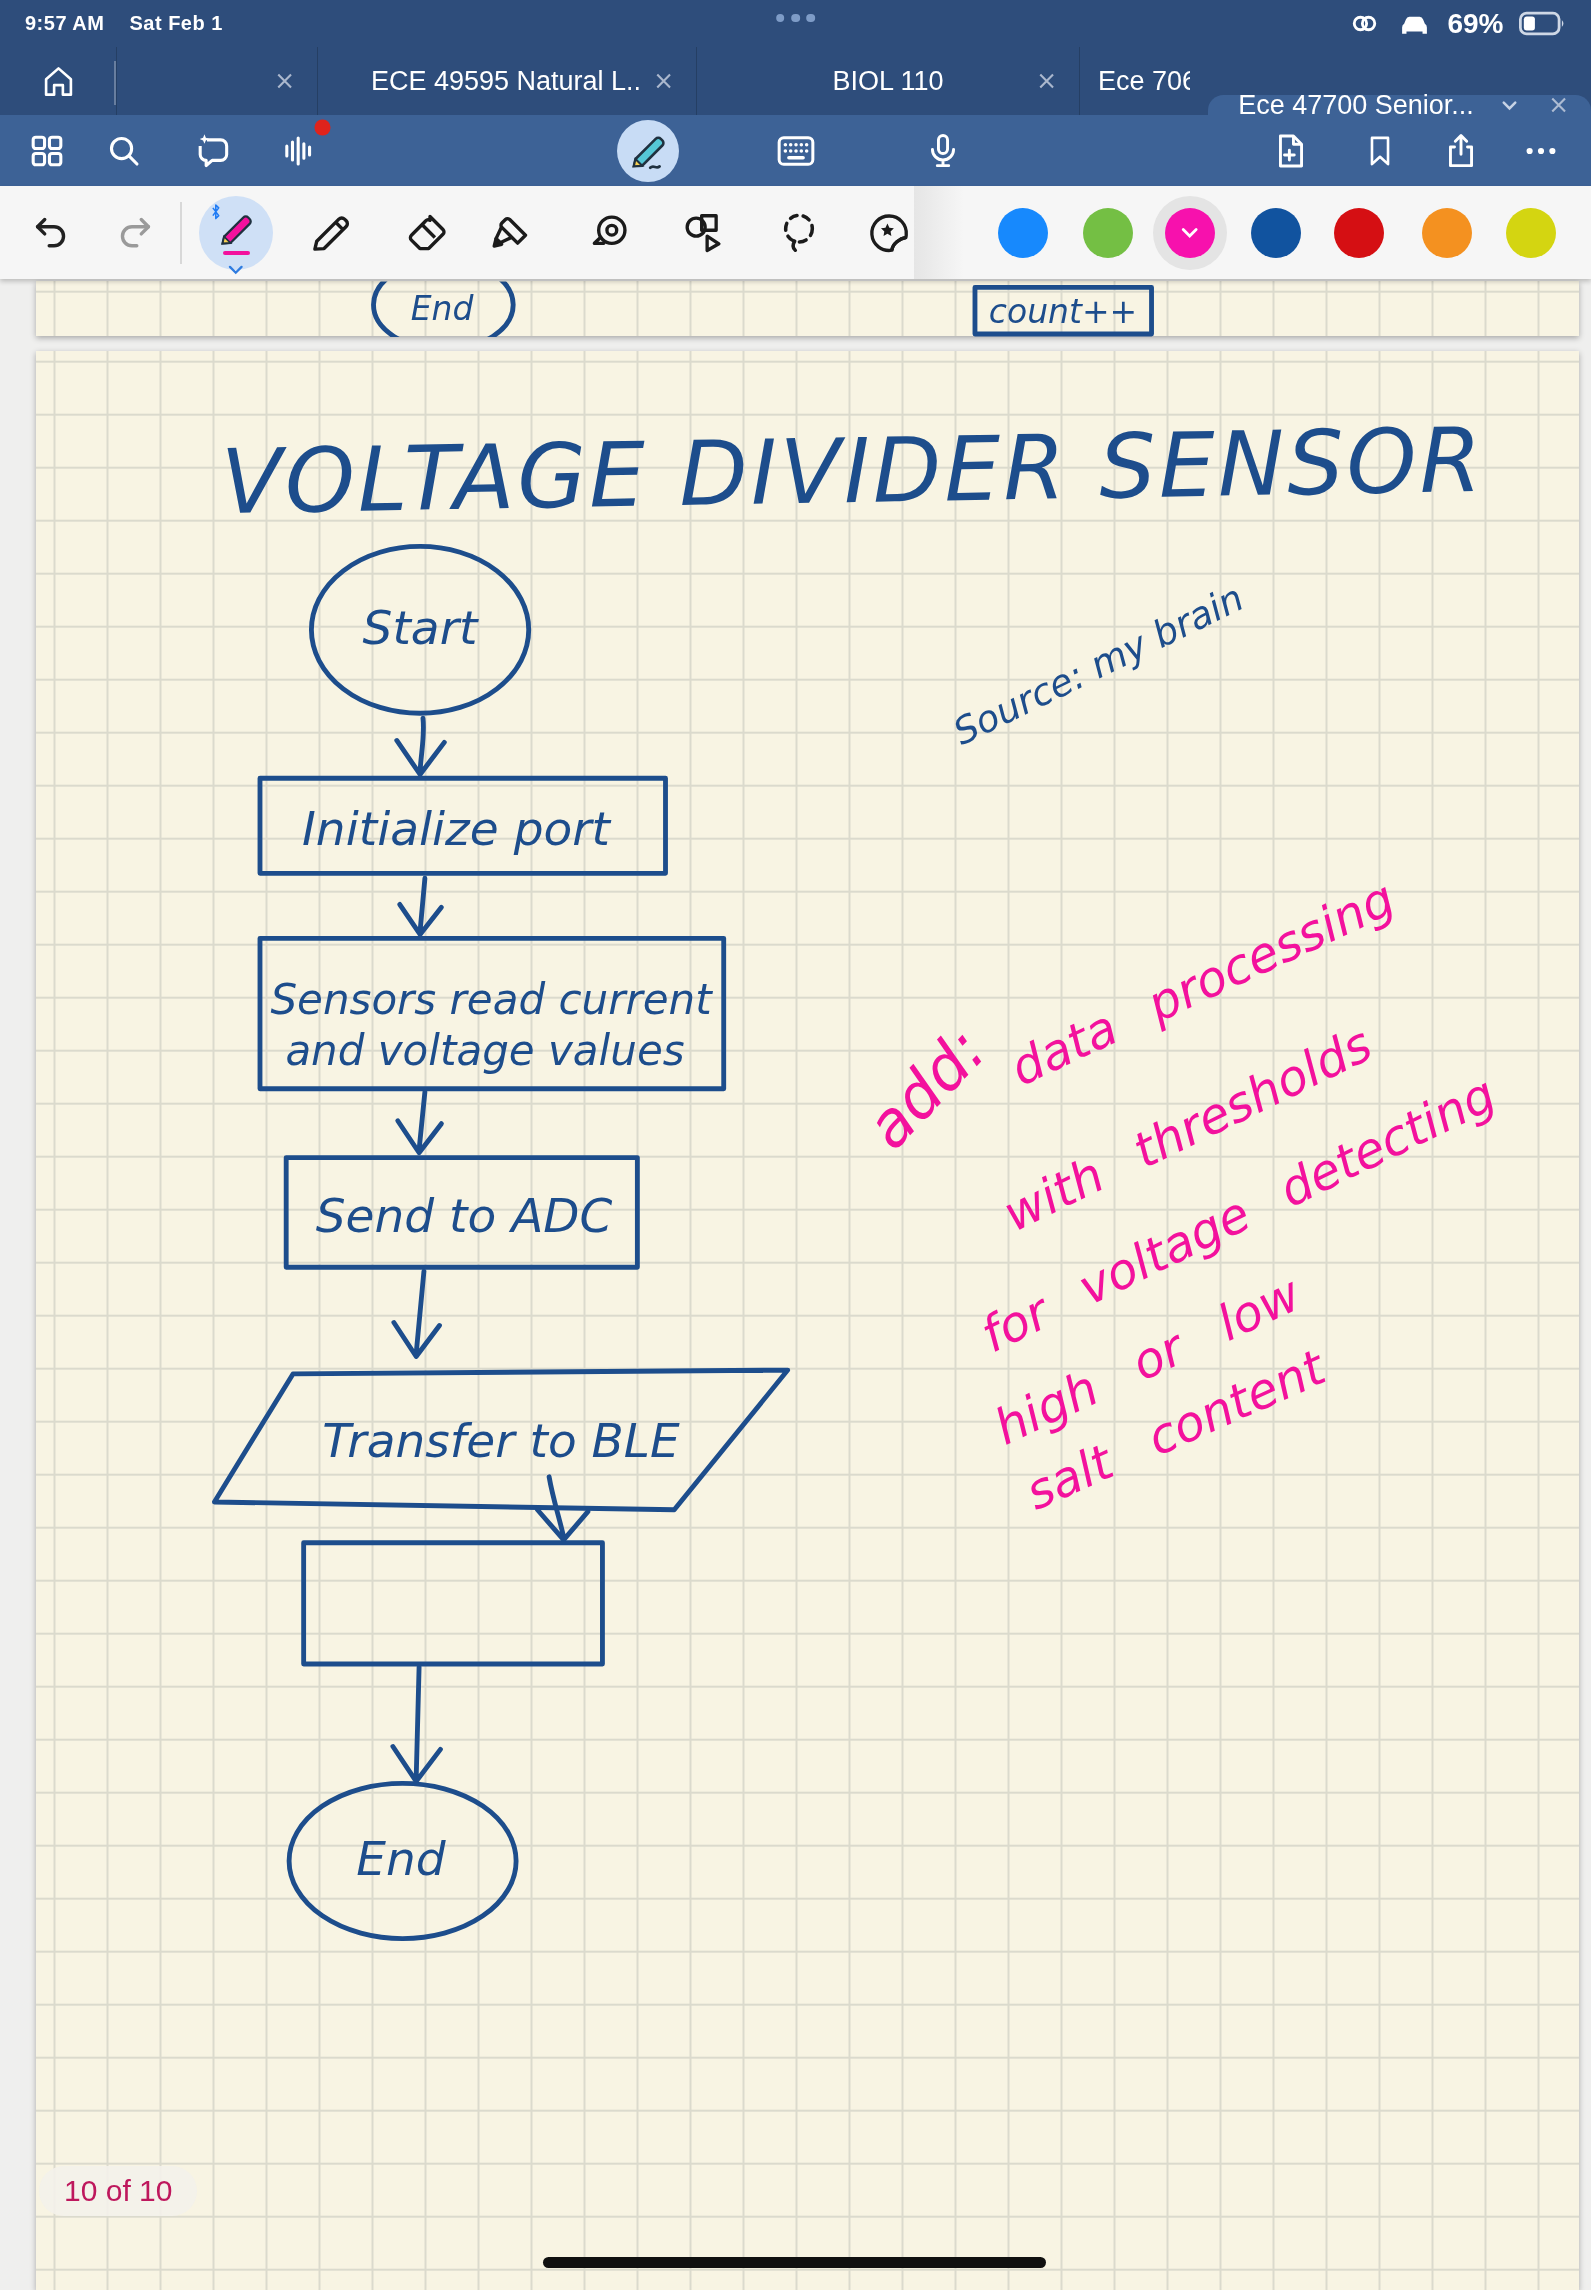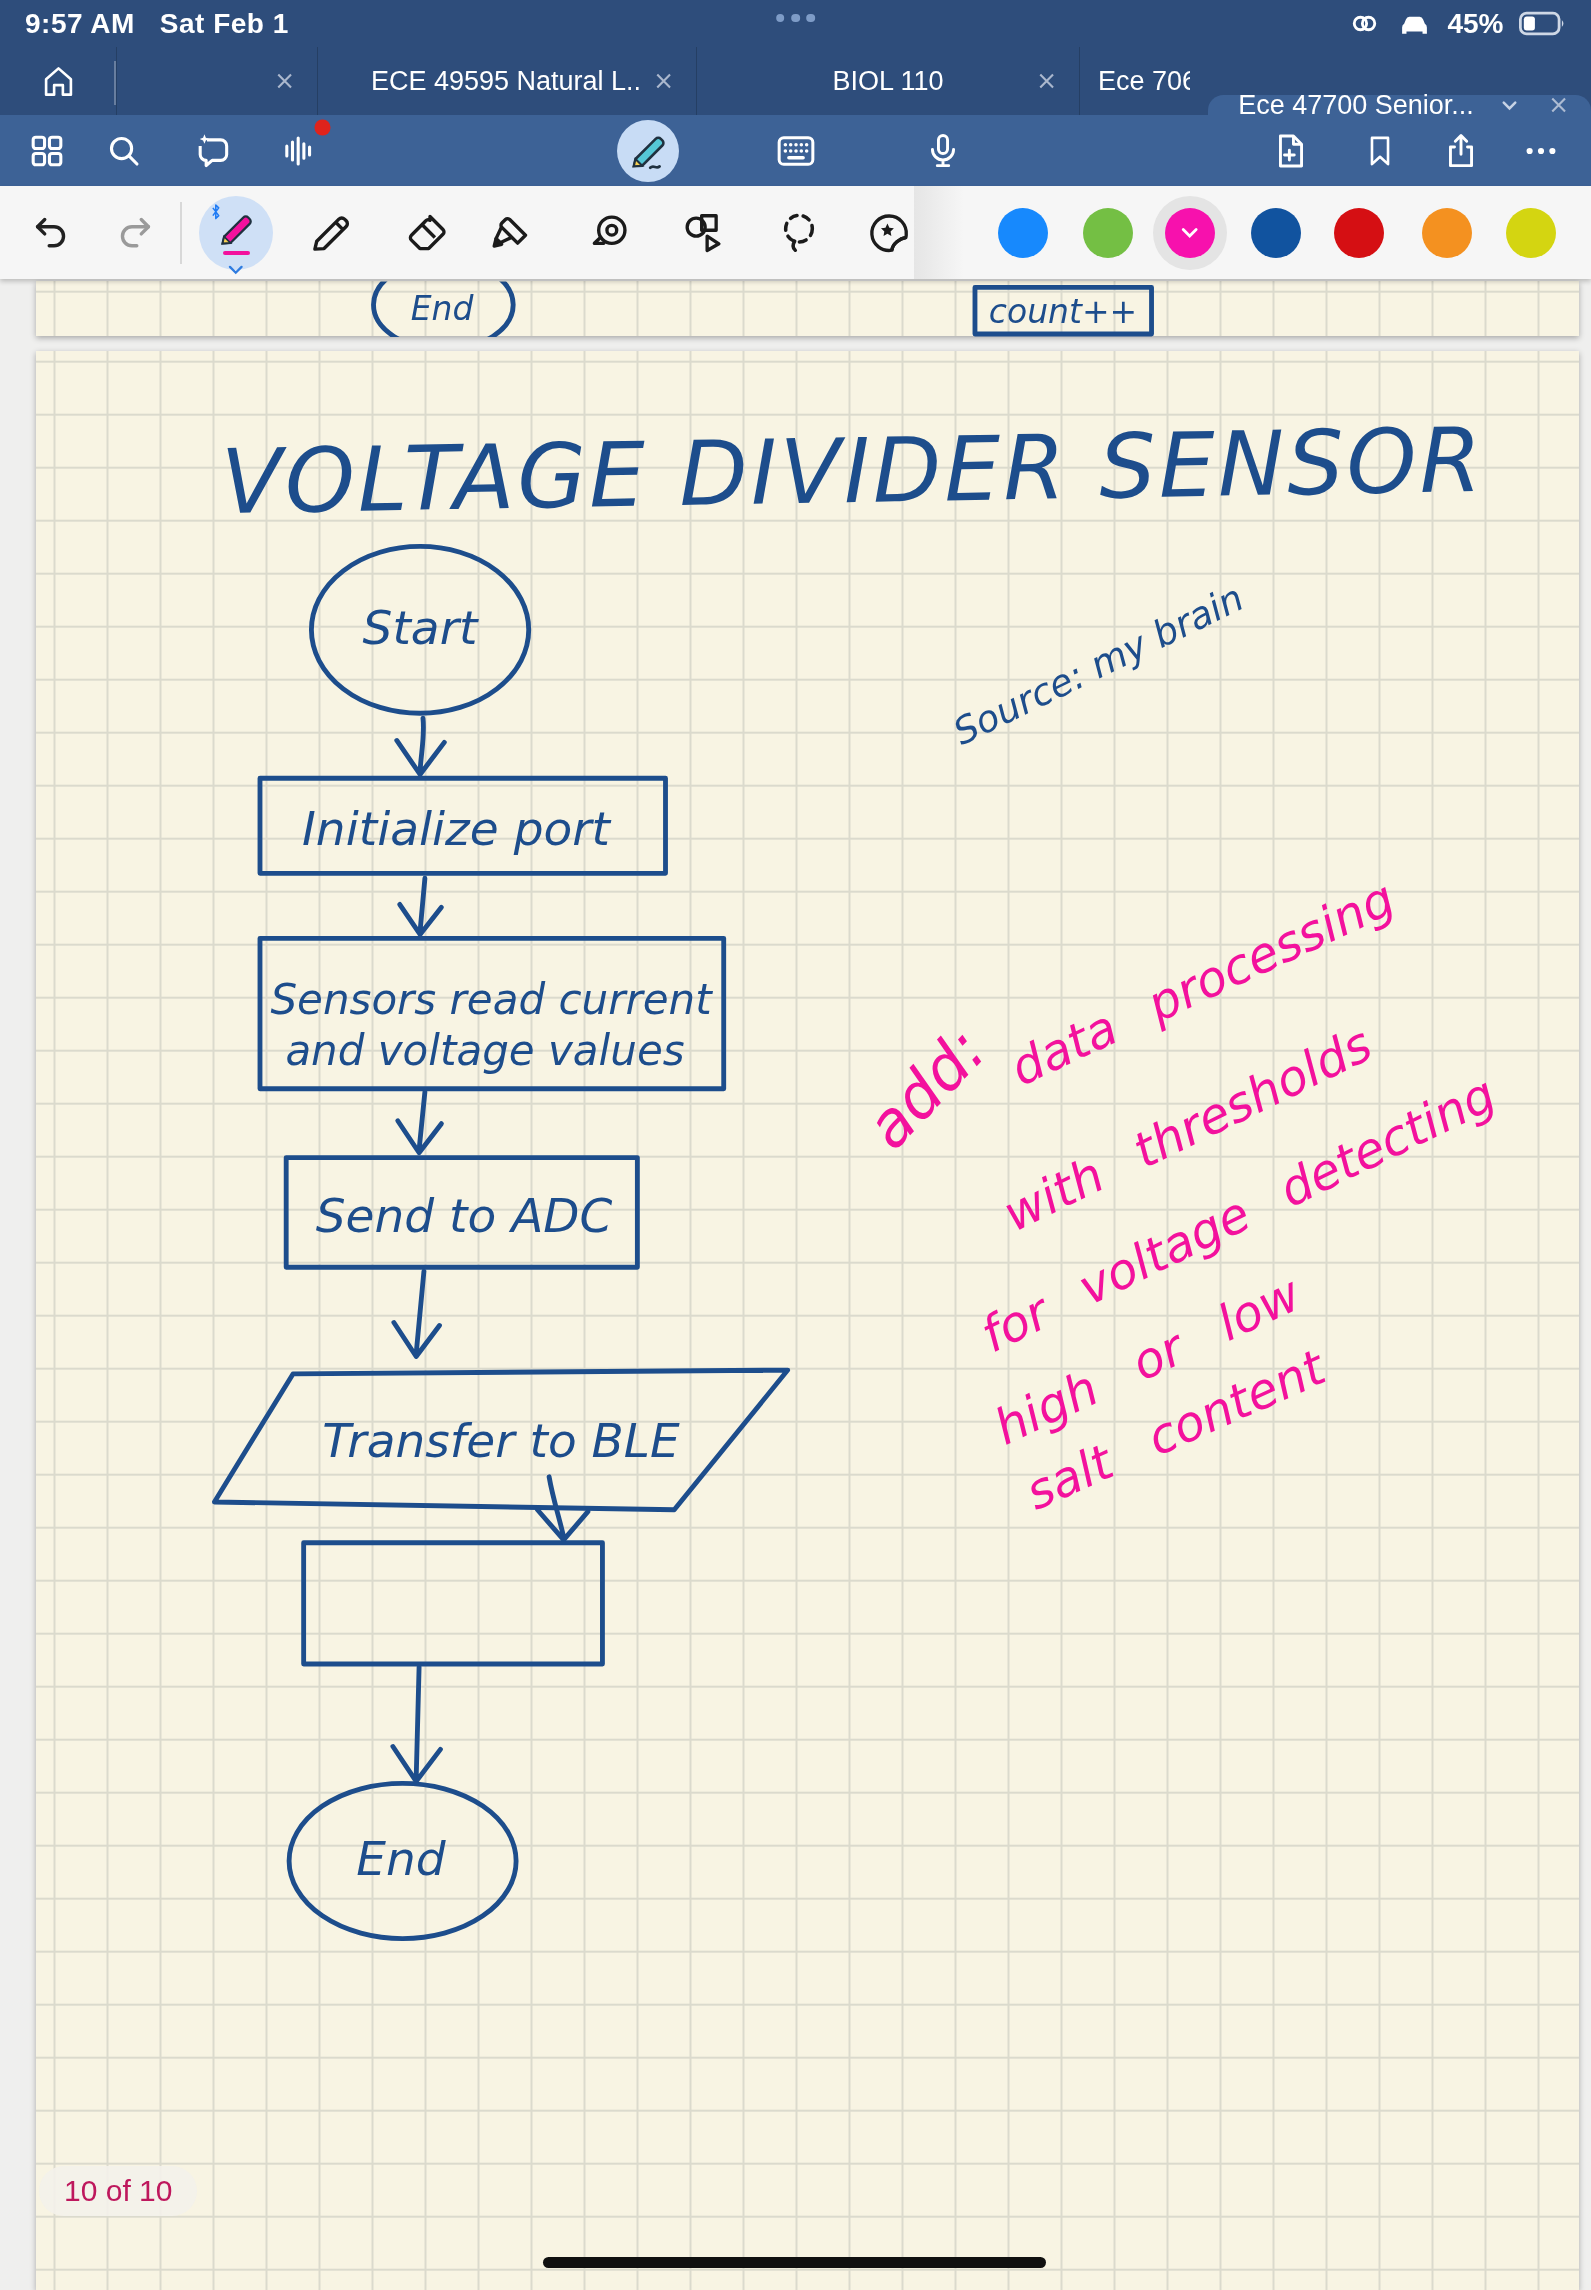--- a/index.html
+++ b/index.html
@@ -1,21 +1,21 @@
 <!DOCTYPE html>
 <html><head>
 <meta charset="utf-8">
 <style>
   html,body{margin:0;padding:0;background:#444;}
   .screen{position:relative;width:1591px;height:2290px;overflow:hidden;
     font-family:"Liberation Sans",sans-serif;background:#efefee;}
   
   .status-bar{position:absolute;left:0;top:0;width:100%;height:47px;background:#2e4d7b;
     display:flex;align-items:center;justify-content:space-between;padding:0 25px;box-sizing:border-box;z-index:20;color:#fff;}
-  .status-left{display:flex;gap:25px;font-size:28px;font-weight:bold;letter-spacing:0.5px;}
+  .status-left{display:flex;gap:25px;font-size:20px;font-weight:bold;letter-spacing:0.5px;}
   .status-dots{position:absolute;left:50%;top:13.6px;transform:translateX(-50%);display:flex;gap:6.8px;}
   .status-dots i{width:8.7px;height:8.7px;border-radius:50%;background:#7e9cc7;display:block;}
   .status-right{display:flex;align-items:center;gap:15.5px;font-size:28px;font-weight:bold;}
   .sicon{display:inline-flex;align-items:center;}
   
   .tab-bar{position:absolute;left:0;top:47px;width:100%;height:68px;background:#2e4d7b;display:flex;z-index:20;}
   .home-btn{width:116px;display:flex;align-items:center;justify-content:center;color:#fff;position:relative;}
   .home-btn::after{content:"";position:absolute;right:0;top:13.6px;bottom:9.7px;width:1.9px;background:rgba(255,255,255,.28);}
   .tab{position:relative;display:flex;align-items:center;justify-content:center;color:#fff;
     font-size:27px;box-sizing:border-box;border-left:1px solid rgba(0,0,0,.18);}
@@ -80,21 +80,21 @@
               <circle cx="9" cy="10" r="4.6"></circle>
               <circle cx="15" cy="10" r="4.6"></circle>
             </g>
           </svg>
       </span>
       <span class="sicon">
         <svg width="35" height="27" viewBox="0 0 24 18">
             <path fill="#fff" d="M3.5 16v-4.2q0-1.8 1.4-2.6l1.2-3Q6.8 4.3 8.5 4.3h7q1.7 0 2.4 1.9l1.2 3q1.4.8 1.4 2.6V16h-3v-1.6H6.5V16z"></path>
           </svg>
       </span>
-      <span>45%</span>
+      <span>69%</span>
       <span class="sicon">
         <svg width="47" height="25" viewBox="0 0 34 18">
             <rect x="1" y="1.5" width="28" height="15" rx="4.5" fill="none" stroke="#cfd8e6" stroke-width="2"></rect>
             <rect x="3.5" y="4" width="8" height="10" rx="2" fill="#fff"></rect>
             <path d="M31 6.5 q2.3 2.5 0 5z" fill="#cfd8e6"></path>
           </svg>
       </span>
     </div>
   </div>
 

